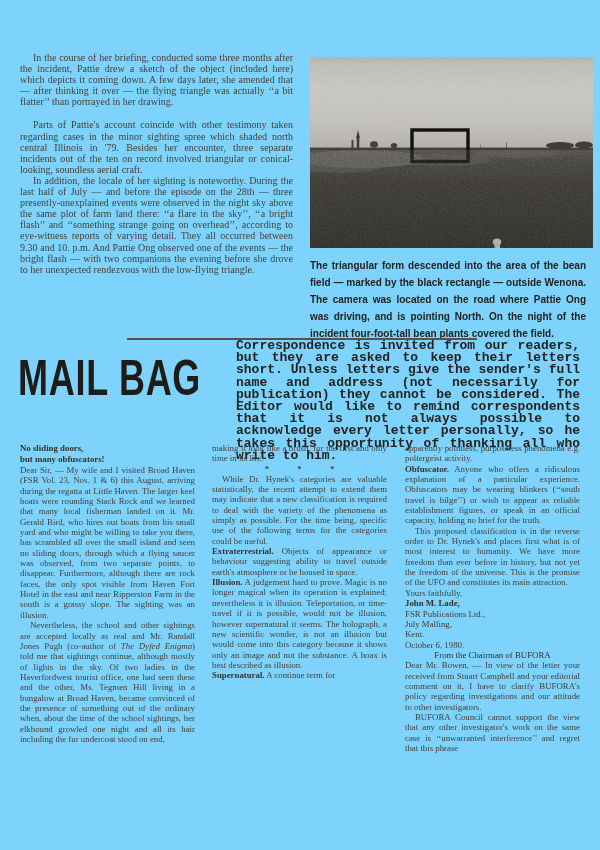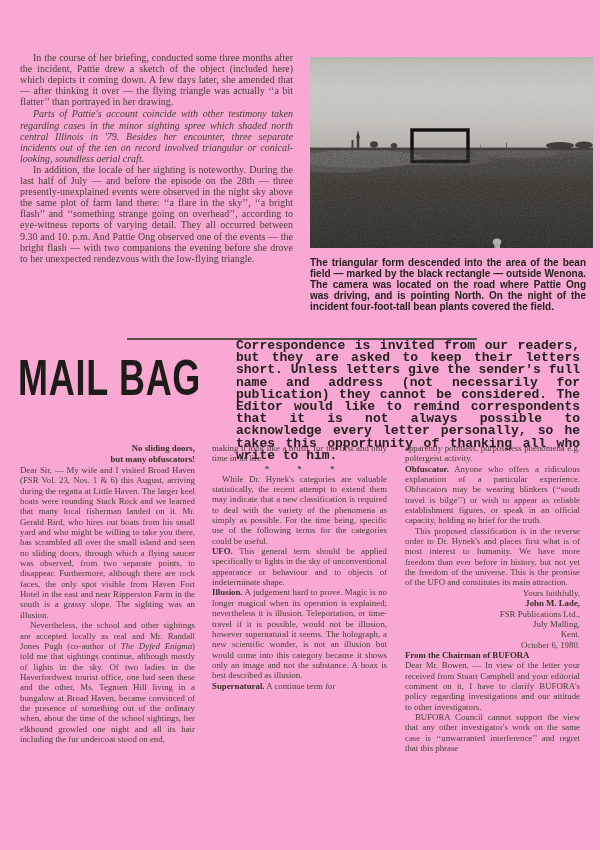--- a/index.html
+++ b/index.html
@@ -1,39 +1,39 @@
 <!DOCTYPE html>
 <html><head>
 <meta charset="utf-8">
 <style>
   html,body { margin:0; padding:0; background:#8a8884; }
   .page {
     position:relative; width:600px; height:850px; margin:0 auto;
-    background:#f9a8d4; overflow:hidden;
+    background:#7dd3fc; overflow:hidden;
     font-family:"Liberation Serif", serif; color:#45413a;
   }
   
   .top-left {
     position:absolute; left:20px; top:52px; width:273px;
     font-size:10px; line-height:11.1px; text-align:justify;
   }
   .top-left p { margin:0; text-indent:13px; }
-  .top-left p.gap { margin-top:1px;font-style:italic; }
+  .top-left p.gap { margin-top:12px; }
 
   
   .photo {
     position:absolute; left:310px; top:57px; width:283px; height:191px;
   }
   .photo svg { display:block; }
 
   
   .caption {
     position:absolute; left:310px; top:257px; width:276px;
     font-family:"Liberation Sans", sans-serif; font-weight:bold;
-    font-size:10px; line-height:11px; color:#232220; text-align:justify;
+    font-size:10px; line-height:17px; color:#232220; text-align:justify;
   }
 
   
   .divider {
     position:absolute; left:127px; top:338px; width:350px; height:2px;
     background:#55524c;
   }
 
   
   .mb-title {
@@ -50,31 +50,31 @@
 
   
   .col {
     position:absolute; top:443px; width:175px;
     font-size:8.8px; line-height:10.35px; text-align:justify;
   }
   .col1 { left:20px; } .col2 { left:212px; } .col3 { left:405px; }
   .col p { margin:0; }
   .col .indent { text-indent:10px; }
   .letter-heading {
-    font-weight:bold; text-align:right; line-height:11px;
+    font-weight:bold; text-align:left; line-height:11px;
     margin-bottom:17px; color:#35312a;
   }
   .stars {
     text-align:center; font-weight:bold; letter-spacing:13px;
     text-indent:13px; margin:5px 0 7px 0; line-height:10px;
   }
   .col b { color:#37332c; }
-  .sigline { text-align:right; }
+  .sigline { text-align:left; }
   .bufora-heading {
-    font-weight:bold; margin:10px 0 8px 0; color:#35312a;
+    font-weight:normal; text-align:center; margin:10px 0 8px 0; color:#35312a;
   }
 </style>
 </head>
 <body>
 
 <div class="page">
 
   <div class="top-left">
     <p>In the course of her briefing, conducted some three months after the incident, Pattie drew a sketch of the object (included here) which depicts it coming down. A few days later, she amended that — after thinking it over — the flying triangle was actually ‘‘a bit flatter’’ than portrayed in her drawing.</p>
     <p class="gap">Parts of Pattie's account coincide with other testimony taken regarding cases in the minor sighting spree which shaded north central Illinois in '79. Besides her encounter, three separate incidents out of the ten on record involved triangular or conical-looking, soundless aerial craft.</p>
@@ -158,21 +158,21 @@
       <span>but many obfuscators!</span>
     </p>
     <p>Dear Sir, — My wife and I visited Broad Haven (FSR Vol. 23, Nos. 1 &amp; 6) this August, arriving during the regatta at Little Haven. The larger keel boats were rounding Stack Rock and we learned that many local fisherman landed on it. Mr. Gerald Bird, who hires out boats from his small yard and who might be willing to take you there, has scrambled all over the small island and seen no sliding doors, through which a flying saucer was observed, from two separate points, to disappear. Furthermore, although there are rock faces, the only spot visible from Haven Fort Hotel in the east and near Ripperston Farm in the south is a grassy slope. The sighting was an illusion.</p>
     <p class="indent"><span>Nevertheless, the school and other sightings are accepted locally as real and Mr. Randall Jones Pugh (co-author of </span><i>The Dyfed Enigma</i><span>) told me that sightings continue, although mostly of lights in the sky. Of two ladies in the Haverfordwest tourist office, one had seen these and the other, Ms. Tegmen Hill living in a bungalow at Broad Haven, became convinced of the presence of something out of the ordinary when, about the time of the school sightings, her elkhound growled one night and all its hair including the fur undercoat stood on end,</span></p>
   </div>
 
   <div class="col col2">
     <p>making it look like a brush, for the first and only time in its life.</p>
     <p class="stars">* * *</p>
     <p class="indent">While Dr. Hynek's categories are valuable statistically, the recent attempt to extend them may indicate that a new classification is required to deal with the variety of the phenomena as simply as possible. For the time being, specific use of the following terms for the categories could be useful.</p>
-    <p><b>UFO.</b><span> This general term should be applied specifically to lights in the sky of unconventional appearance or behaviour and to objects of indeterminate shape.</span></p>
+    <p><b>Extraterrestrial.</b><span> Objects of appearance or behaviour suggesting ability to travel outside earth's atmosphere or be housed in space.</span></p>
     <p><b>Illusion.</b><span> A judgement hard to prove. Magic is no longer magical when its operation is explained; nevertheless it is illusion. Teleportation, or time-travel if it is possible, would not be illusion, however supernatural it seems. The holograph, a new scientific wonder, is not an illusion but would come into this category because it shows only an image and not the substance. A hoax is best described as illusion.</span></p>
     <p><b>Supernatural.</b><span> A continue term for</span></p>
   </div>
 
   <div class="col col3">
     <p>apparently pointless, purposeless phenomena e.g. poltergeist activity.</p>
     <p><b>Obfuscator.</b><span> Anyone who offers a ridiculous explanation of a particular experience. Obfuscators may be wearing blinkers (‘‘south travel is bilge’’) or wish to appear as reliable establishment figures, or speak in an official capacity, holding no brief for the truth.</span></p>
     <p class="indent">This proposed classification is in the reverse order to Dr. Hynek's and places first what is of most interest to humanity. We have more freedom than ever before in history, but not yet the freedom of the universe. This is the promise of the UFO and constitutes its main attraction.</p>
     <p class="sigline">Yours faithfully,</p>
     <p class="sigline"><b>John M. Lade,</b></p>

